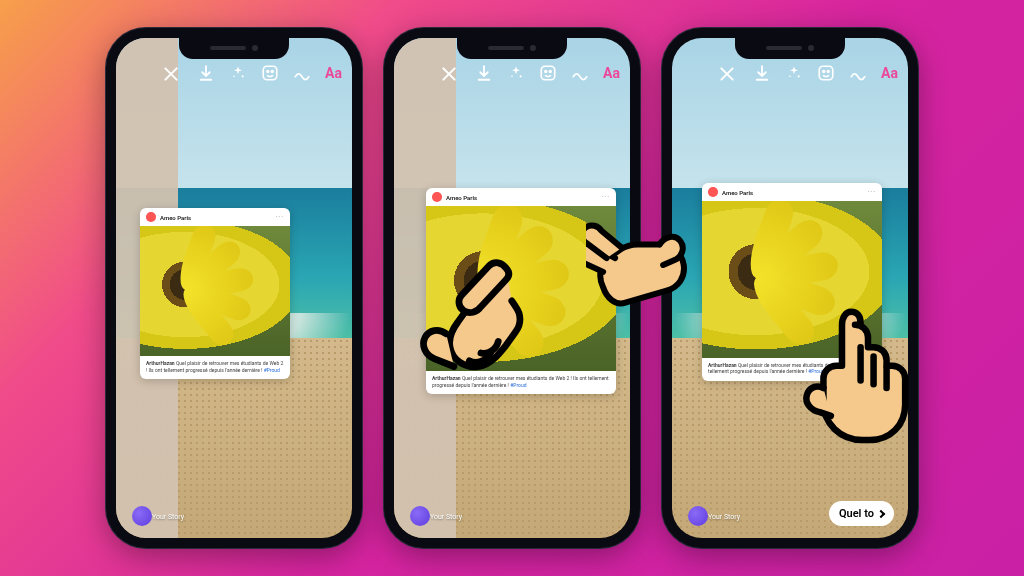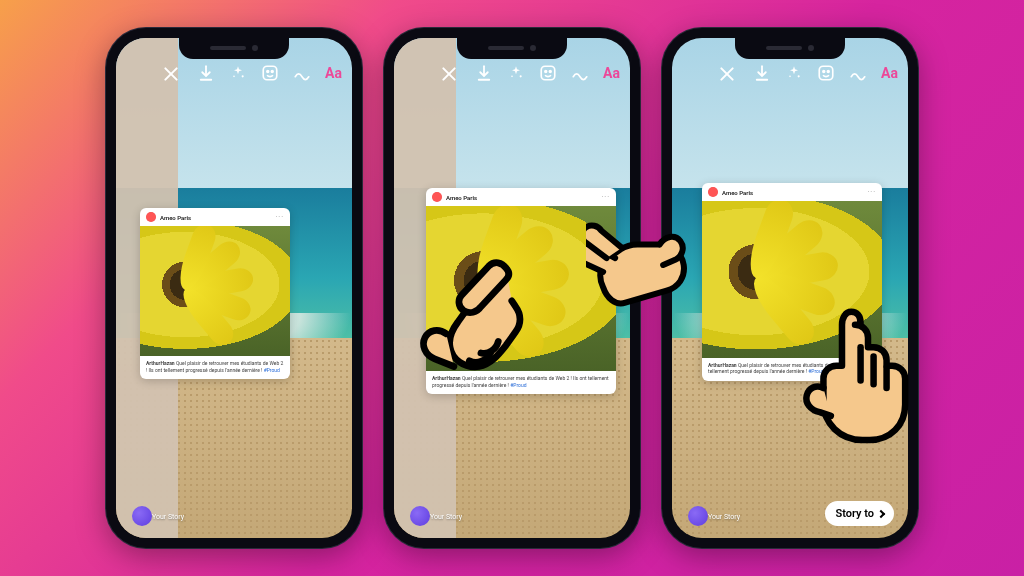--- a/index.html
+++ b/index.html
@@ -442,21 +442,21 @@
         <span>Quel plaisir de retrouver mes étudiants de Web 2 ! Ils ont tellement progressé depuis l'année dernière !</span>
         <span class="hash">#Proud</span>
       </div>
     </div>
 
     <div class="your-story">
       <div class="story-dot"></div>
       <div class="story-label">Your Story</div>
     </div>
     <div class="send-to">
-      <span>Story to</span>
+      <span>Quel to</span>
       <span class="chev"></span>
     </div>
   </div>
 </div>
 
 <div class="hand hand-left">
   <svg viewBox="0 0 140 140" width="135" height="135">
     <g stroke="#000" stroke-width="7" stroke-linejoin="round" stroke-linecap="round" fill="#f5c88c">
       <path d="M112 24 L86 50 C80 56 76 60 72 66 L62 80 C56 88 52 96 54 106 C56 118 68 128 84 126 C96 124 104 114 112 104 L122 90 C128 82 128 72 122 64 L118 58"></path>
 

